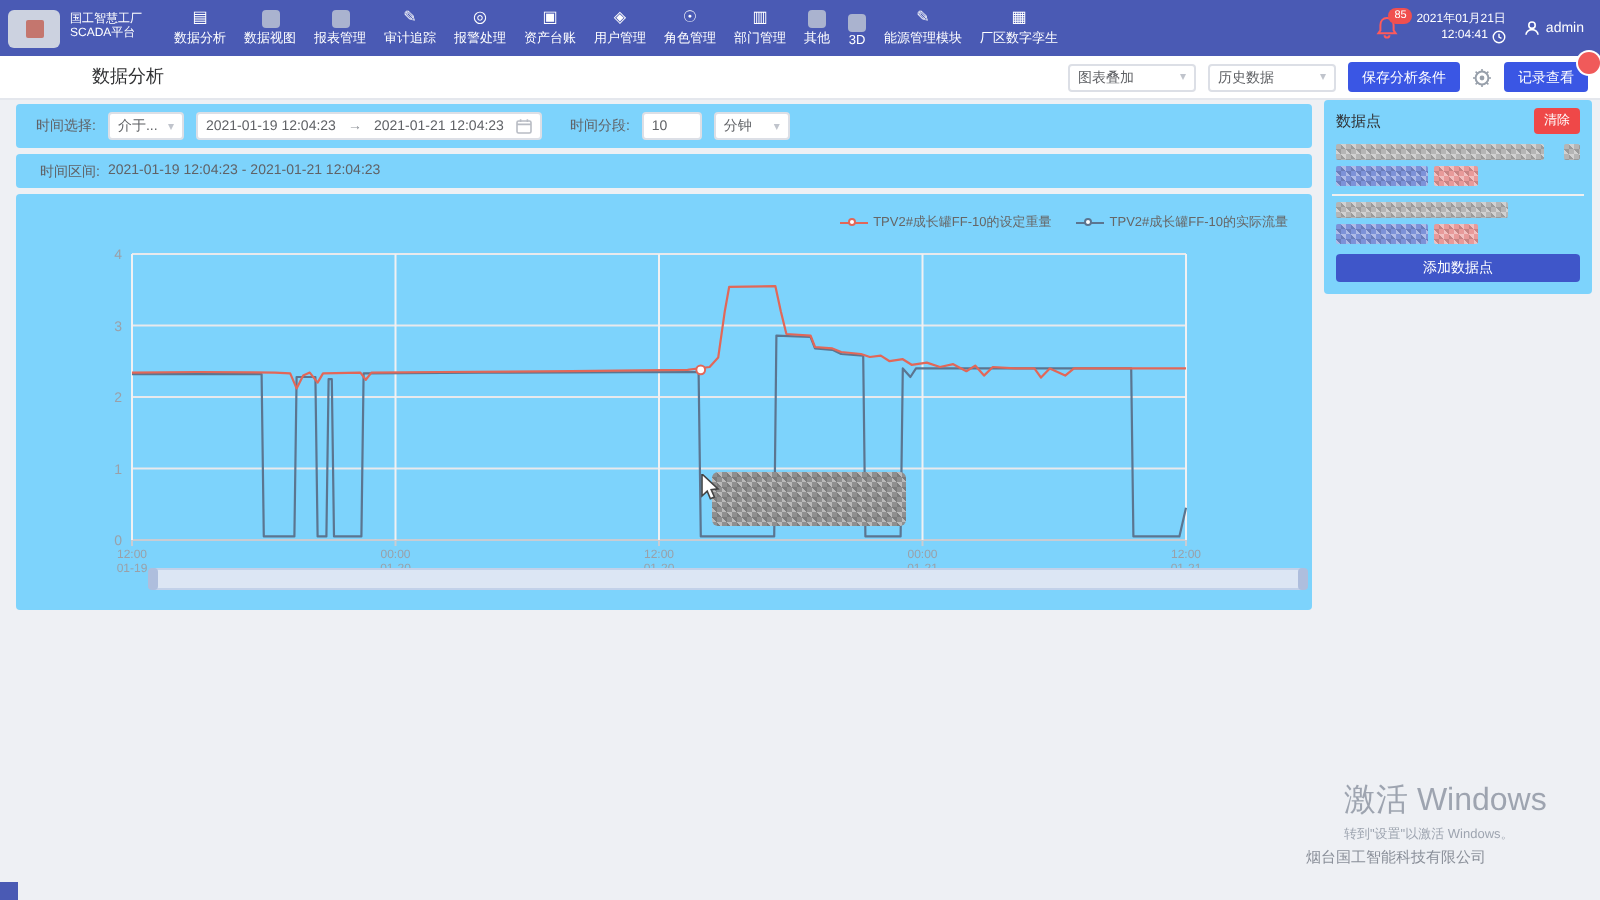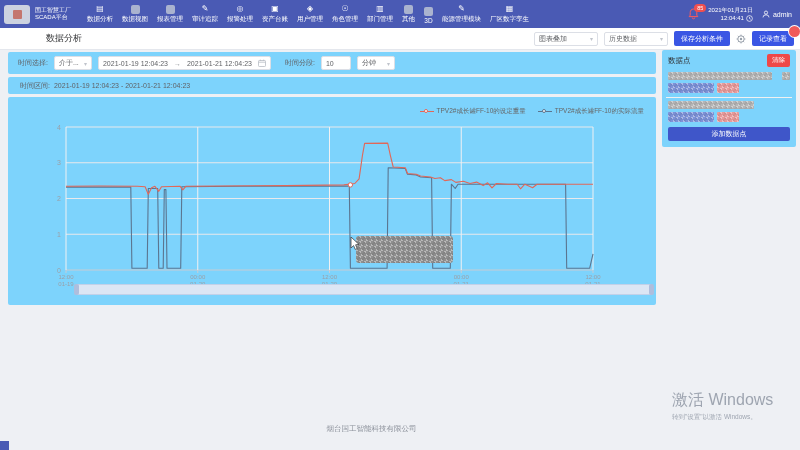--- a/index.html
+++ b/index.html
@@ -90,21 +90,21 @@
   .p-ico { width:8px; height:8px; border-radius:1px; }
   .p-tags { margin:3px 6px 4px; display:flex; gap:3px; }
   .p-tag-blue { width:46px; height:10px; border-radius:1px; }
   .p-tag-red { width:22px; height:10px; border-radius:1px; }
   .p-div { border-top:1px solid #f0f0f0; margin:0 4px; }
   .add-btn { position:absolute; left:6px; right:6px; bottom:6px; height:14px; background:#3f56c9;
              color:#fff; font-size:7px; display:flex; align-items:center; justify-content:center;
              border-radius:2px; cursor:pointer; }
 
   
-  .footer { position:absolute; top:424px; left:0; width:743px; text-align:center; font-size:7.5px; color:#8a8f99; }
+  .footer { position:absolute; top:424px; left:0; width:743px; text-align:right; font-size:7.5px; color:#8a8f99; }
   .wm { position:absolute; left:672px; top:390px; color:rgba(108,118,134,.62); }
   .wm-1 { font-size:16px; }
   .wm-2 { font-size:6.5px; margin-top:2px; }
   .corner-sq { position:absolute; left:0; top:441px; width:9px; height:9px; background:#4a5ab4; }
   svg { display:block; }
 </style>
 </head>
 <body>
 
 <div class="topnav">

